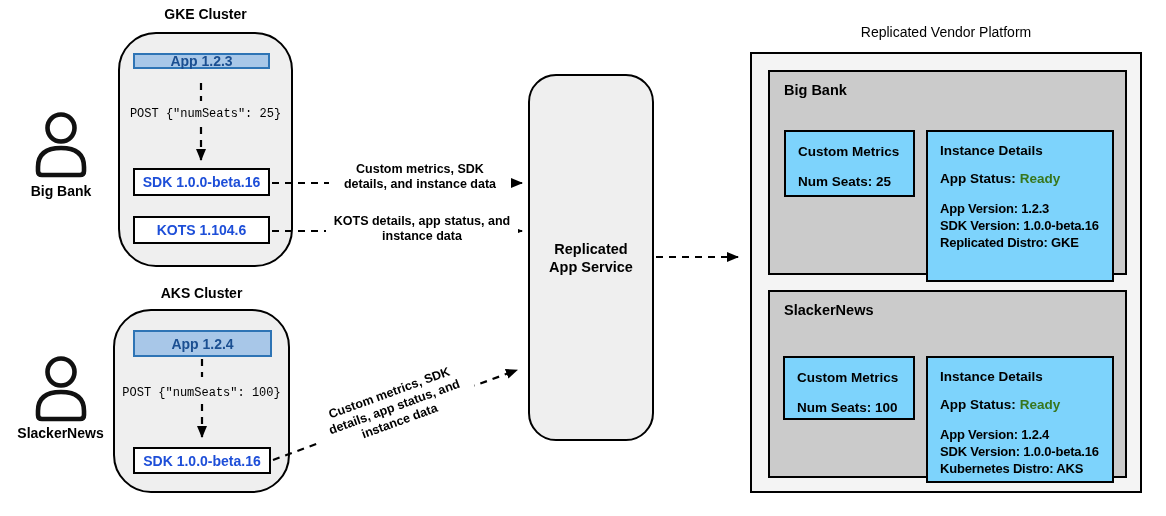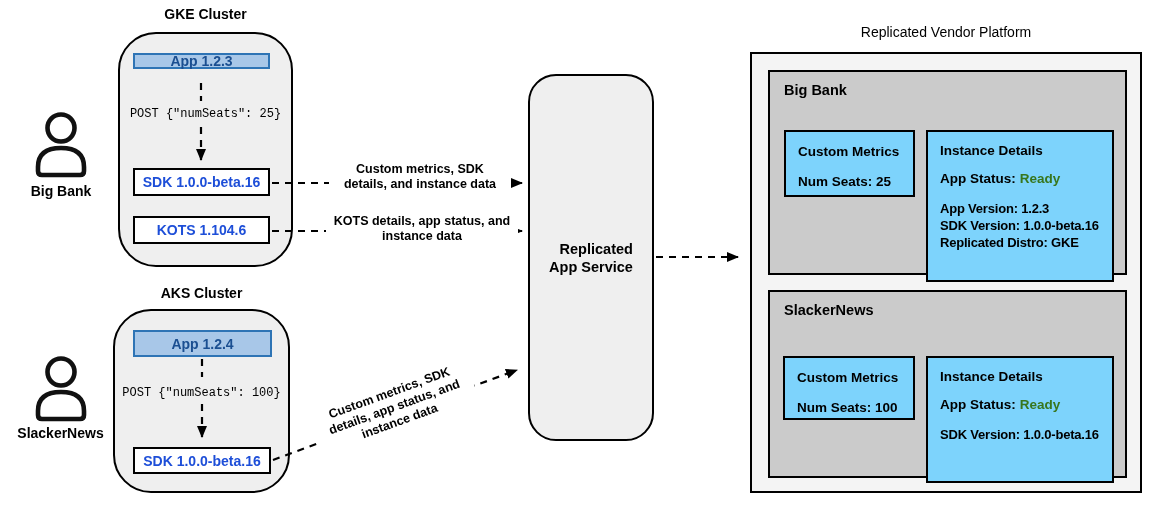--- a/index.html
+++ b/index.html
@@ -36,21 +36,21 @@
   .conn-label {
     font-weight:bold; font-size:12.5px; line-height:14.8px; text-align:center;
     background:#fff; color:#000; z-index:4; padding:1px 2px;
   }
   .conn-label span { display:block; }
   .rotated { transform:rotate(-20deg); }
 
   
   .service {
     background:#efefef; border:2.6px solid #000; border-radius:28px;
-    display:flex; align-items:center; justify-content:center; text-align:right;
+    display:flex; align-items:center; justify-content:center; text-align:center;
     font-weight:bold; font-size:14.5px; line-height:18px; color:#000; z-index:1;
   }
   .service span { display:block; }
 
   
   .diagram-title { font-weight:normal; font-size:14px; text-align:center; color:#000; }
   .platform-outer { background:#f4f4f4; border:2.2px solid #000; }
   .customer { background:#cbcbcb; border:2.2px solid #000; }
   .customer-name { position:absolute; left:14px; top:10px; font-weight:bold; font-size:14.5px; color:#000; }
   .white-card { background:#7dd3fc; border:2.2px solid #000; font-weight:bold; color:#000;margin-top:21px; }
@@ -155,19 +155,21 @@
       <div class="abs white-card cm-card" style="left:13px;top:43px;width:132px;height:64px">
         <div>Custom Metrics</div>
         <div class="metric">Num Seats: 100</div>
       </div>
       <div class="abs white-card id-card" style="left:156px;top:43px;width:188px;height:127px">
         <div>Instance Details</div>
         <div class="status">
           <span>App Status:</span><span class="green">Ready</span>
         </div>
         <div class="detail-lines">
+          <div>App Version: 1.2.4</div>
           <div>SDK Version: 1.0.0-beta.16</div>
+          <div>Kubernetes Distro: AKS</div>
         </div>
       </div>
     </div>
 
   </div>
 </div>
 
 </body></html>

